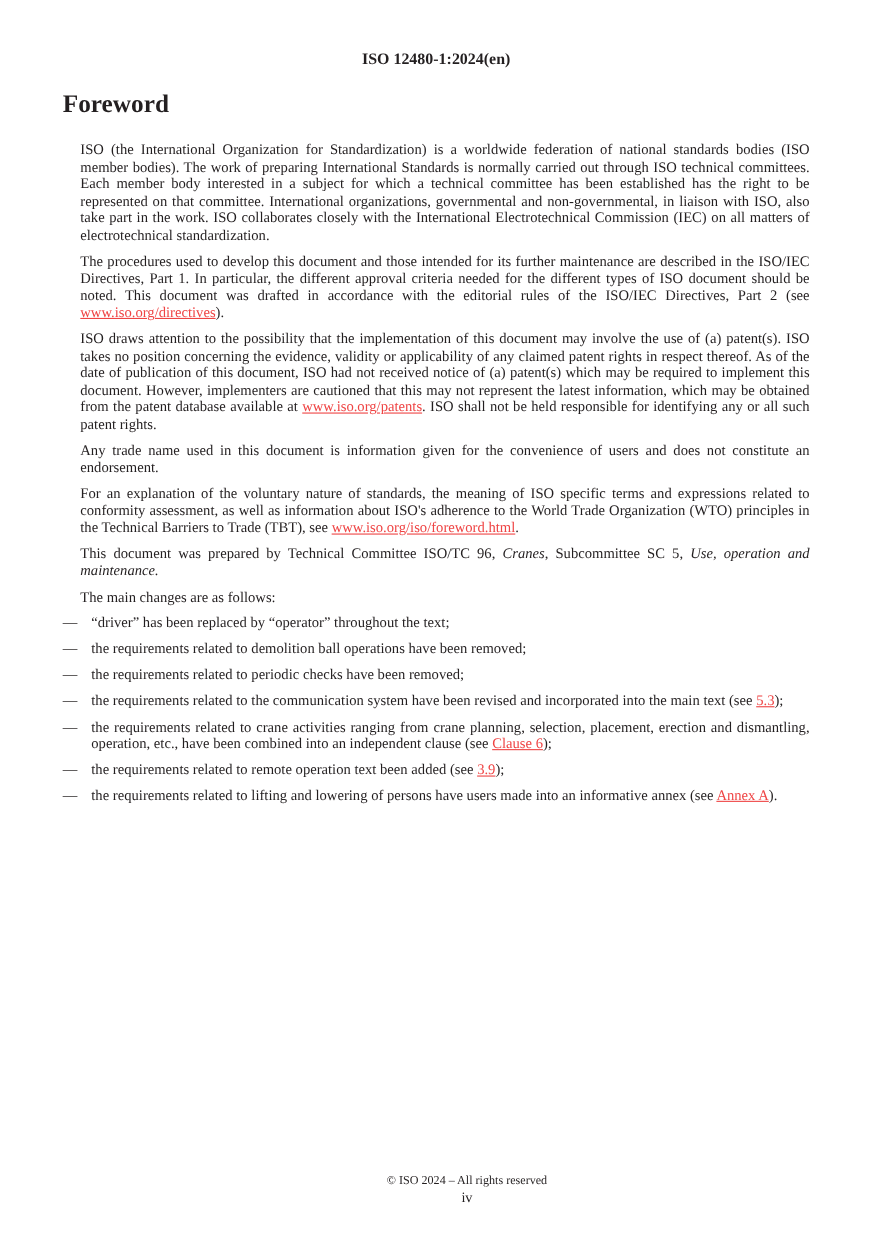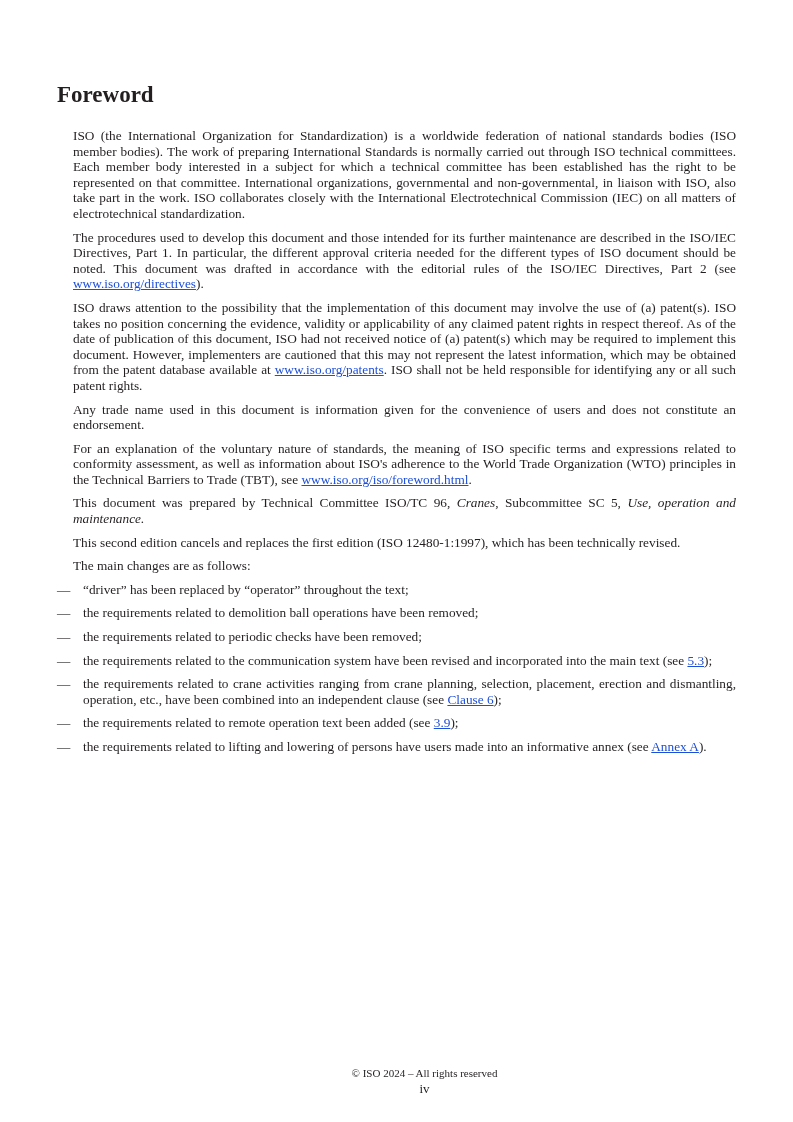--- a/index.html
+++ b/index.html
@@ -6,50 +6,50 @@
   body { width: 793px; height: 1122px; position: relative; overflow: hidden;
          font-family: "DejaVu Serif", "Liberation Serif", serif; color: #231f20; }
   .page { position: absolute; left: 0; top: 0; width: 793px; height: 1122px; }
   .doc-header { position: absolute; top: 46px; left: 0; width: 793px; text-align: center;
                 font-family: "Liberation Serif", serif; font-weight: bold; font-size: 14.5px; letter-spacing: 0; }
   .title { position: absolute; top: 82px; left: 57px; margin: 0;
            font-family: "Liberation Serif", serif; font-weight: bold; font-size: 23px; }
   .body { position: absolute; top: 128px; left: 57px; width: 679px;
           font-family: "Liberation Serif", serif; font-size: 13.3px; line-height: 15.6px; }
   .body p { margin: 0 0 8px 16px; text-align: justify; }
-  .body a { color: #1d4ed8; text-decoration: underline; }
+  .body a { color: #ef4444; text-decoration: underline; }
   .body i { font-style: italic; }
   .bullets { list-style: none; margin: 0 0 8px 0; padding: 0; }
   .bullets li { position: relative; padding-left: 26px; margin: 0 0 8px 0; text-align: justify; }
   .bullets li .dash { position: absolute; left: 0; top: 0; }
   .footer { position: absolute; top: 1066px; left: 0; width: 793px; text-align: center;
             font-family: "Liberation Serif", serif; font-size: 11px; line-height: 15px; padding-left: 28px; }
   .footer .pg { font-size: 13px; }
 </style>
 </head>
 <body>
 
 <div class="page">
+  <div class="doc-header">ISO 12480-1:2024(en)</div>
 
   <h1 class="title">Foreword</h1>
 
   <div class="body">
     <p>ISO (the International Organization for Standardization) is a worldwide federation of national standards bodies (ISO member bodies). The work of preparing International Standards is normally carried out through ISO technical committees. Each member body interested in a subject for which a technical committee has been established has the right to be represented on that committee. International organizations, governmental and non-governmental, in liaison with ISO, also take part in the work. ISO collaborates closely with the International Electrotechnical Commission (IEC) on all matters of electrotechnical standardization.</p>
 
     <p><span>The procedures used to develop this document and those intended for its further maintenance are described in the ISO/IEC Directives, Part 1. In particular, the different approval criteria needed for the different types of ISO document should be noted. This document was drafted in accordance with the editorial rules of the ISO/IEC Directives, Part 2 (see </span><a href="#">www.iso.org/directives</a><span>).</span></p>
 
     <p><span>ISO draws attention to the possibility that the implementation of this document may involve the use of (a) patent(s). ISO takes no position concerning the evidence, validity or applicability of any claimed patent rights in respect thereof. As of the date of publication of this document, ISO had not received notice of (a) patent(s) which may be required to implement this document. However, implementers are cautioned that this may not represent the latest information, which may be obtained from the patent database available at </span><a href="#">www.iso.org/patents</a><span>. ISO shall not be held responsible for identifying any or all such patent rights.</span></p>
 
     <p>Any trade name used in this document is information given for the convenience of users and does not constitute an endorsement.</p>
 
     <p><span>For an explanation of the voluntary nature of standards, the meaning of ISO specific terms and expressions related to conformity assessment, as well as information about ISO's adherence to the World Trade Organization (WTO) principles in the Technical Barriers to Trade (TBT), see </span><a href="#">www.iso.org/iso/foreword.html</a><span>.</span></p>
 
     <p><span>This document was prepared by Technical Committee ISO/TC 96, </span><i>Cranes</i><span>, Subcommittee SC 5, </span><i>Use, operation and maintenance.</i></p>
 
-    <p>This second edition cancels and replaces the first edition (ISO 12480-1:1997), which has been technically revised.</p>
 
     <p>The main changes are as follows:</p>
 
     <ul class="bullets">
       <li><span class="dash">—</span><span>“driver” has been replaced by “operator” throughout the text;</span></li>
       <li><span class="dash">—</span><span>the requirements related to demolition ball operations have been removed;</span></li>
       <li><span class="dash">—</span><span>the requirements related to periodic checks have been removed;</span></li>
       <li><span class="dash">—</span><span>the requirements related to the communication system have been revised and incorporated into the main text (see </span><a href="#">5.3</a><span>);</span></li>
       <li><span class="dash">—</span><span>the requirements related to crane activities ranging from crane planning, selection, placement, erection and dismantling, operation, etc., have been combined into an independent clause (see </span><a href="#">Clause 6</a><span>);</span></li>
       <li><span class="dash">—</span><span>the requirements related to remote operation text been added (see </span><a href="#">3.9</a><span>);</span></li>

